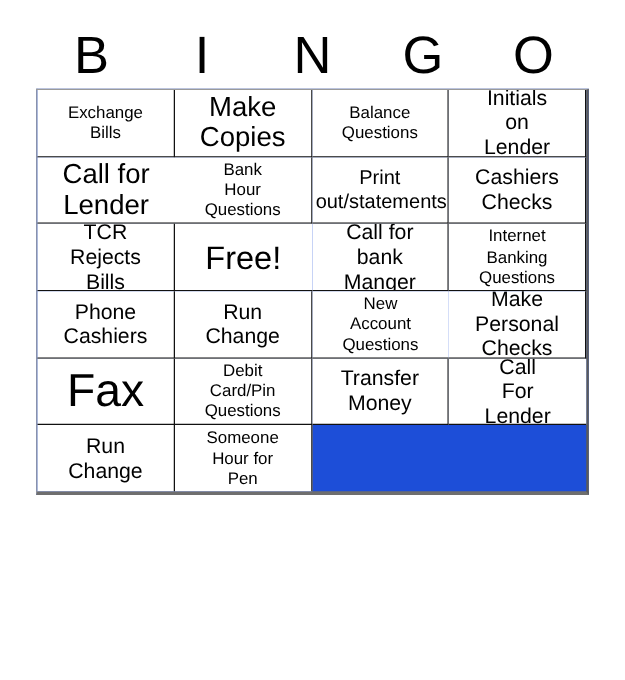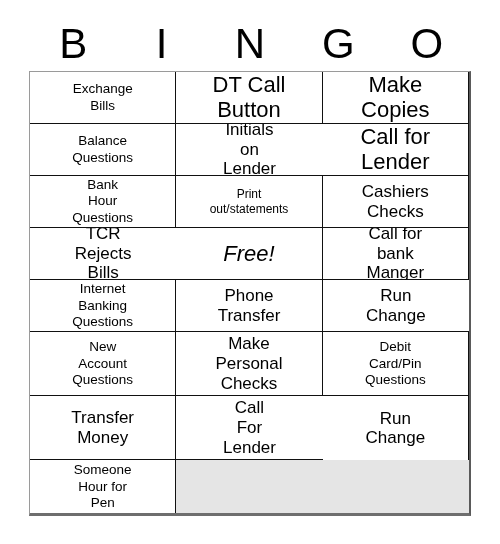--- a/index.html
+++ b/index.html
@@ -37,30 +37,30 @@
     line-height: 1;
     font-weight: 400;
     letter-spacing: 0px;
     color: #000000;
   }
   #grid {
     position: absolute;
     left: 29px;
     top: 71px;
     width: 442px;
-    height: 445px;
+    height: 325px;
     box-sizing: border-box;
     border-top: 1px solid #9a9a9a;
     border-left: 1px solid #9a9a9a;
     border-right: 2px solid #5a5a5a;
     border-bottom: 3px solid #6e6e6e;
     display: grid;
-    grid-template-columns: repeat(3, 1fr);
+    grid-template-columns: repeat(4, 1fr);
     grid-template-rows: repeat(5, 1fr);
-    background: #e5e5e5;
+    background: #1d4ed8;
   }
   .cell {
     box-sizing: border-box;
     border-right: 1px solid #111111;
     border-bottom: 1px solid #111111;
     display: flex;
     align-items: center;
     justify-content: center;
     text-align: center;
     padding: 2px 3px;
@@ -68,25 +68,25 @@
     overflow: hidden;
     background: #ffffff;
   }
   .cell:nth-child(5n) { border-right: none; }
   .cell:nth-child(n+21) { border-bottom: none; justify-content: center; }
   .cell-text {
     display: block;
     width: 100%;
     white-space: pre-line;
   }
-  .fs-xs  { font-size: 12px; line-height: 1.22; }
+  .fs-xs  { font-size: 16px; line-height: 1.22; }
   .fs-sm  { font-size: 13.5px; line-height: 1.2; }
   .fs-md  { font-size: 17px;   line-height: 1.16; }
   .fs-lg  { font-size: 22px;   line-height: 1.12; }
-  .fs-xl  { font-size: 22px;   line-height: 1.08; font-style: italic; }
+  .fs-xl  { font-size: 26px;   line-height: 1.08; }
   .fs-xxl { font-size: 37px;   line-height: 1.05; }
 </style>
 </head>
 <body>
 
 <div id="bingo-card">
 
   <div id="header-row">
     <div class="header-letter">B</div>
     <div class="header-letter">I</div>
@@ -94,24 +94,20 @@
     <div class="header-letter">G</div>
     <div class="header-letter">O</div>
   </div>
 
   <div id="grid">
     <div class="cell fs-sm">
         <span class="cell-text">Exchange
 Bills</span>
       </div>
     <div class="cell fs-lg">
-        <span class="cell-text">DT Call
-Button</span>
-      </div>
-    <div class="cell fs-lg">
         <span class="cell-text">Make
 Copies</span>
       </div>
 
     <div class="cell fs-sm">
         <span class="cell-text">Balance
 Questions</span>
       </div>
     <div class="cell fs-md">
         <span class="cell-text">Initials
@@ -150,36 +146,39 @@
 Manger</span>
       </div>
     <div class="cell fs-sm">
         <span class="cell-text">Internet
 Banking
 Questions</span>
       </div>
 
     <div class="cell fs-md">
         <span class="cell-text">Phone
-Transfer</span>
+Cashiers</span>
       </div>
     <div class="cell fs-md">
         <span class="cell-text">Run
 Change</span>
       </div>
     <div class="cell fs-sm">
         <span class="cell-text">New
 Account
 Questions</span>
       </div>
     <div class="cell fs-md">
         <span class="cell-text">Make
 Personal
 Checks</span>
       </div>
+    <div class="cell fs-xxl">
+        <span class="cell-text">Fax</span>
+      </div>
 
     <div class="cell fs-sm">
         <span class="cell-text">Debit
 Card/Pin
 Questions</span>
       </div>
     <div class="cell fs-md">
         <span class="cell-text">Transfer
 Money</span>
       </div>

